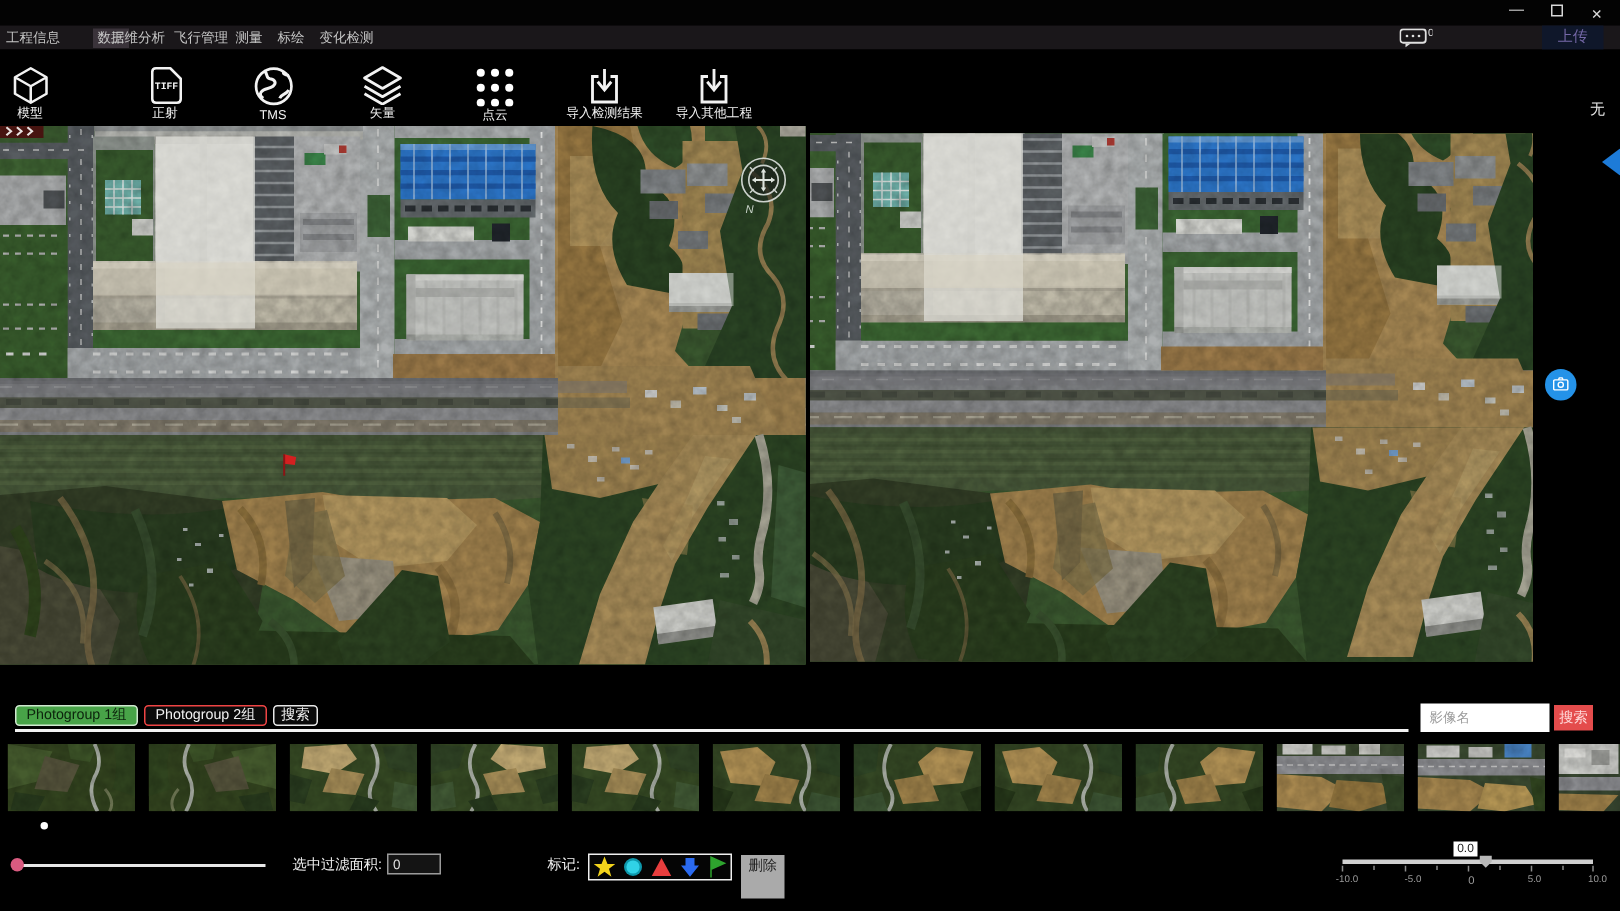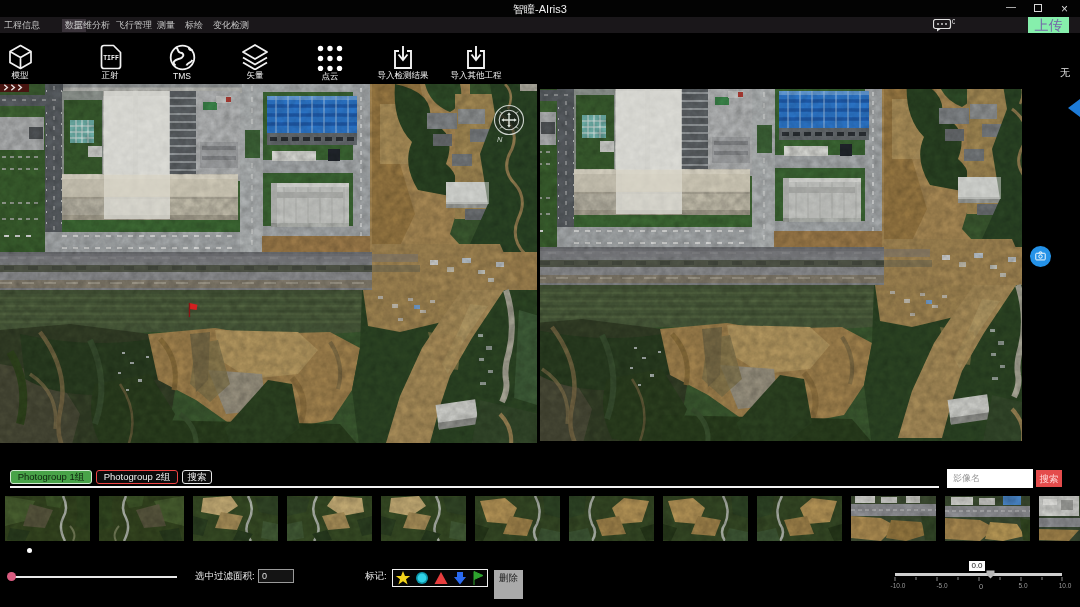--- a/index.html
+++ b/index.html
@@ -26,21 +26,20 @@
   .pgbtn { position:absolute; top:470px; height:14px; border-radius:3px; font-size:9.5px; line-height:12px; text-align:center; }
   #thumbs { left:0; top:496px; width:1080px; height:46px; }
   .thumb { position:absolute; top:0; width:85px; height:45px; overflow:hidden; }
   #statusbar { left:302px; top:593px; width:443px; height:14px; background:#8b8b8b; color:#6b6b6b; font-size:9px; line-height:14px; }
 </style>
 </head>
 <body>
 <div id="app">
 
   <div class="abs" id="titlebar"></div>
-  <div class="abs" id="titletext">智瞳-AIris3</div>
   <div class="abs winbtn" style="left:1006px;top:1px;">—</div>
   <div class="abs winbtn" style="left:1034px;top:3px;"><span style="display:inline-block;width:8px;height:8px;border:1px solid #d8d8d8;"></span></div>
   <div class="abs winbtn" style="left:1061px;top:2px;font-size:12px;">×</div>
 
   <div class="abs" id="menubar"></div>
   <div class="menuitem" style="left:1px;">工程信息</div>
   <div class="menuitem" style="left:42px;background:#3a333a;margin-left:20px;">数据</div>
   <div class="menuitem" style="left:71px;">三维分析</div>
   <div class="menuitem" style="left:113px;">飞行管理</div>
   <div class="menuitem" style="left:154px;">测量</div>
@@ -48,21 +47,21 @@
   <div class="menuitem" style="left:210px;">变化检测</div>
 
   <svg class="abs" style="left:933px;top:19px;" width="22" height="13" viewBox="0 0 22 13">
     <rect x="0.5" y="0.5" width="17" height="9" rx="2" fill="none" stroke="#e0e0e0" stroke-width="1.2"></rect>
     <path d="M4 10 L4 12.5 L7.5 10 Z" fill="#e0e0e0"></path>
     <circle cx="5" cy="5" r="0.9" fill="#e0e0e0"></circle>
       <circle cx="9" cy="5" r="0.9" fill="#e0e0e0"></circle>
       <circle cx="13" cy="5" r="0.9" fill="#e0e0e0"></circle>
     <text x="19" y="5" font-size="7" fill="#e8e8e8">0</text>
   </svg>
-  <div class="abs" style="left:1028px;top:17px;width:41px;height:28px;background:#86efac;color:#7568a8;font-size:14px;text-align:center;line-height:16px;">上传</div>
+  <div class="abs" style="left:1028px;top:17px;width:41px;height:28px;background:#0f172a;color:#7568a8;font-size:10px;text-align:center;line-height:16px;">上传</div>
 
   <div class="abs" id="toolbar"></div>
 
   <div class="tool" style="left:0;top:44px;width:40px;">
     <svg width="25" height="26" viewBox="0 0 25 26">
       <path d="M12.5 1.5 L23 7.5 L23 18.5 L12.5 24.5 L2 18.5 L2 7.5 Z M2 7.5 L12.5 13.5 L23 7.5 M12.5 13.5 L12.5 24.5" fill="none" stroke="#f2f2f2" stroke-width="1.7" stroke-linejoin="round"></path>
     </svg>
     <div class="lbl">模型</div>
   </div>
 

